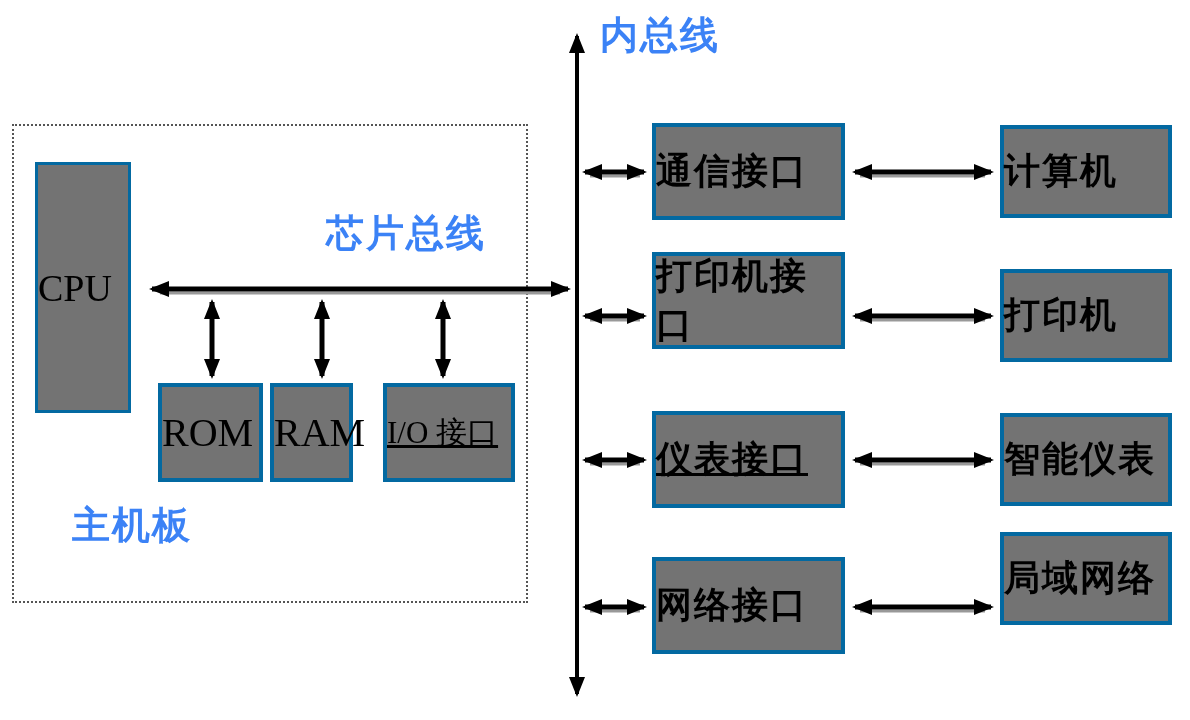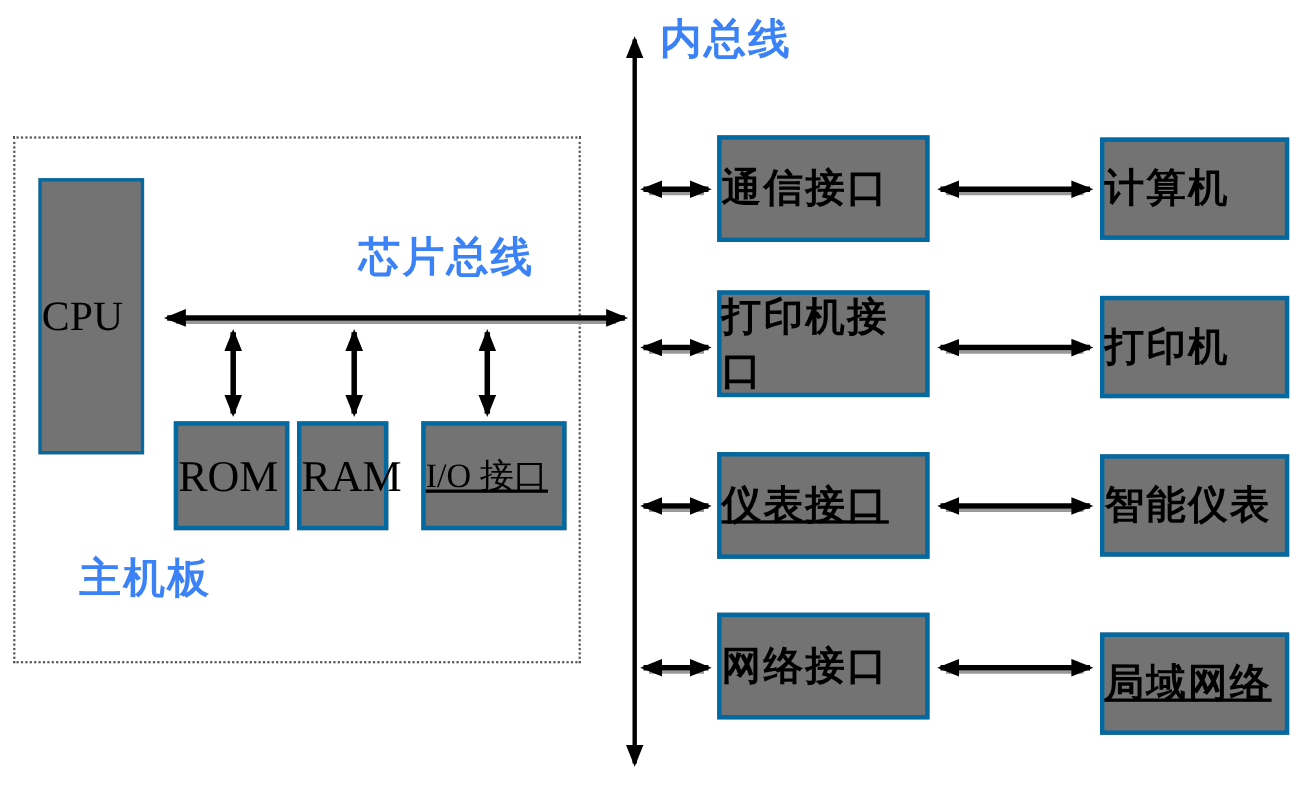--- a/index.html
+++ b/index.html
@@ -60,23 +60,23 @@
     letter-spacing: 2px;
   }
   .device {
     left: 1000px;
     width: 172px; height: 93px;
     font-size: 36px;
     font-weight: 600;
     letter-spacing: 2px;
   }
   .row-0 .iface { top: 123px; } .row-0 .device { top: 125px; }
-  .row-1 .iface { top: 264px; } .row-1 .device { top: 269px; }
+  .row-1 .iface { top: 252px; } .row-1 .device { top: 269px; }
   .row-2 .iface { top: 411px; text-decoration: underline; } .row-2 .device { top: 413px; }
-  .row-3 .iface { top: 557px; } .row-3 .device { top: 575px; text-decoration: underline; }
+  .row-3 .iface { top: 557px; } .row-3 .device { top: 532px; }
   .buslabel {
     position: absolute;
     z-index: 3;
     font-size: 38px;
     font-weight: 600;
     color: #3b82f6;
     letter-spacing: 2px;
     white-space: nowrap;
   }
   .lbl-internal { left: 600px; top: 10px; }

